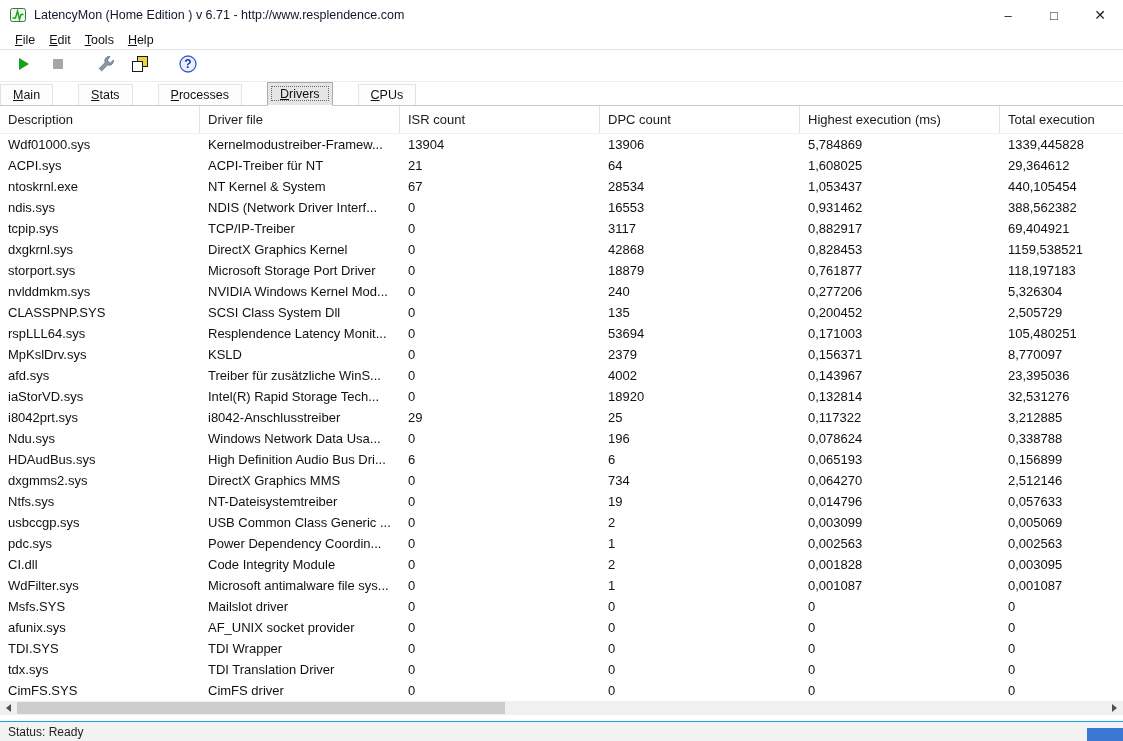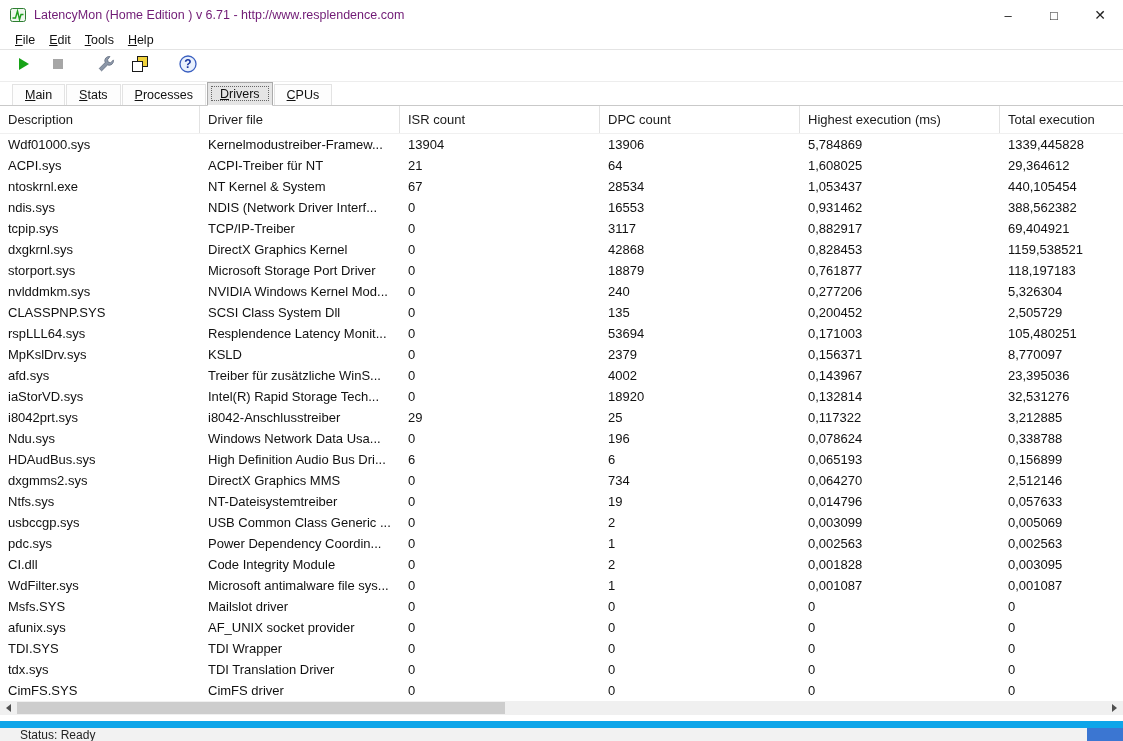--- a/index.html
+++ b/index.html
@@ -6,38 +6,38 @@
   html,body { background:#555; }
   body { font-family:"Liberation Sans", sans-serif; }
   .window{
     position:relative; width:1123px; height:741px; background:#fff;
     overflow:hidden; display:flex; flex-direction:column;
     color:#111;
   }
   
   .titlebar{ height:30px; display:flex; align-items:center; padding-left:10px; background:#fff; flex:0 0 auto; }
   .app-icon{ width:16px; height:16px; display:inline-flex; }
-  .title-text{ font-size:12.5px; color:#701a75; margin-left:8px; white-space:nowrap; }
+  .title-text{ font-size:12.5px; color:#0f172a; margin-left:8px; white-space:nowrap; }
   .win-controls{ margin-left:auto; display:flex; height:100%; }
   .win-btn{ width:46px; height:100%; display:flex; align-items:center; justify-content:center;
             font-size:13px; color:#222; cursor:default; }
   .win-btn.close{ font-size:14px; }
   
   .menubar{ height:20px; display:flex; align-items:center; padding-left:8px;
             border-bottom:1px solid #e4e4e4; flex:0 0 auto; background:#fff; }
   .menu-item{ display:inline-block; font-size:12.5px; padding:0 7px; color:#111; }
   .menu-item::first-letter{ text-decoration:underline; }
   
   .toolbar{ height:32px; display:flex; align-items:center; gap:6px; padding-left:10px;
             border-bottom:1px solid #ededed; flex:0 0 auto; background:#fff; }
   .tb-btn{ width:28px; height:26px; display:flex; align-items:center; justify-content:center; }
   .tb-gap{ width:8px; }
   
-  .tabbar{ height:24px; display:flex; align-items:flex-end; padding-left:12px;
-           border-bottom:1px solid #c9c9c9; flex:0 0 auto; background:#fff; }
+  .tabbar{ height:24px; display:flex; align-items:flex-end; padding-left:0;
+           border-bottom:1px solid #c9c9c9; flex:0 0 auto; background:#fff;gap:24px; }
   .tab{ position:relative; height:21px; padding:0 12px; display:flex; align-items:center;
         font-size:12.5px; color:#111; border:1px solid #e3e3e3; border-bottom:none;
         margin-right:1px; background:#fdfdfd; }
   .tab span{ display:block; }
   .tab span::first-letter{ text-decoration:underline; }
   .tab.active{ height:24px; background:#e5e5e5; border:1px solid #aaa; border-bottom:1px solid #fff;
                margin-bottom:-1px; z-index:2; }
   .tab.active::after{ content:""; position:absolute; inset:3px 3px 4px 3px; border:1px dotted #666; pointer-events:none; }
   
   .table-area{ flex:1 1 auto; display:flex; flex-direction:column; overflow:hidden; background:#fff; }
@@ -51,22 +51,22 @@
   
   .hscroll{ height:14px; flex:0 0 auto; background:#f0f0f0; display:flex; align-items:stretch; }
   .hs-arrow{ width:17px; display:flex; align-items:center; justify-content:center; }
   .hs-arrow .tri{ width:0; height:0; border-style:solid; }
   .hs-arrow.left .tri{ border-width:4px 5px 4px 0; border-color:transparent #505050 transparent transparent; }
   .hs-arrow.right .tri{ border-width:4px 0 4px 5px; border-color:transparent transparent transparent #505050; }
   .hs-track{ flex:1; position:relative; }
   .hs-thumb{ position:absolute; left:0; top:1px; bottom:1px; width:488px; background:#cdcdcd; }
   
   .spacer{ flex:0 0 6px; background:#fff; }
-  .statusbar{ height:20px; flex:0 0 auto; background:#f2f2f2; border-top:7px solid #0ea5e9;
-              display:flex; align-items:center; padding-left:20px; font-size:12px; color:#222; }
+  .statusbar{ height:20px; flex:0 0 auto; background:#f2f2f2; border-top:1px solid #0ea5e9;
+              display:flex; align-items:center; padding-left:8px; font-size:12px; color:#222; }
   .desktop-corner{ position:absolute; right:0; bottom:0; width:36px; height:13px; background:#3b76d2; }
 </style>
 </head>
 <body>
 
 <div class="window">
 
   <div class="titlebar">
     <span class="app-icon">
       <svg width="16" height="16" viewBox="0 0 16 16">

